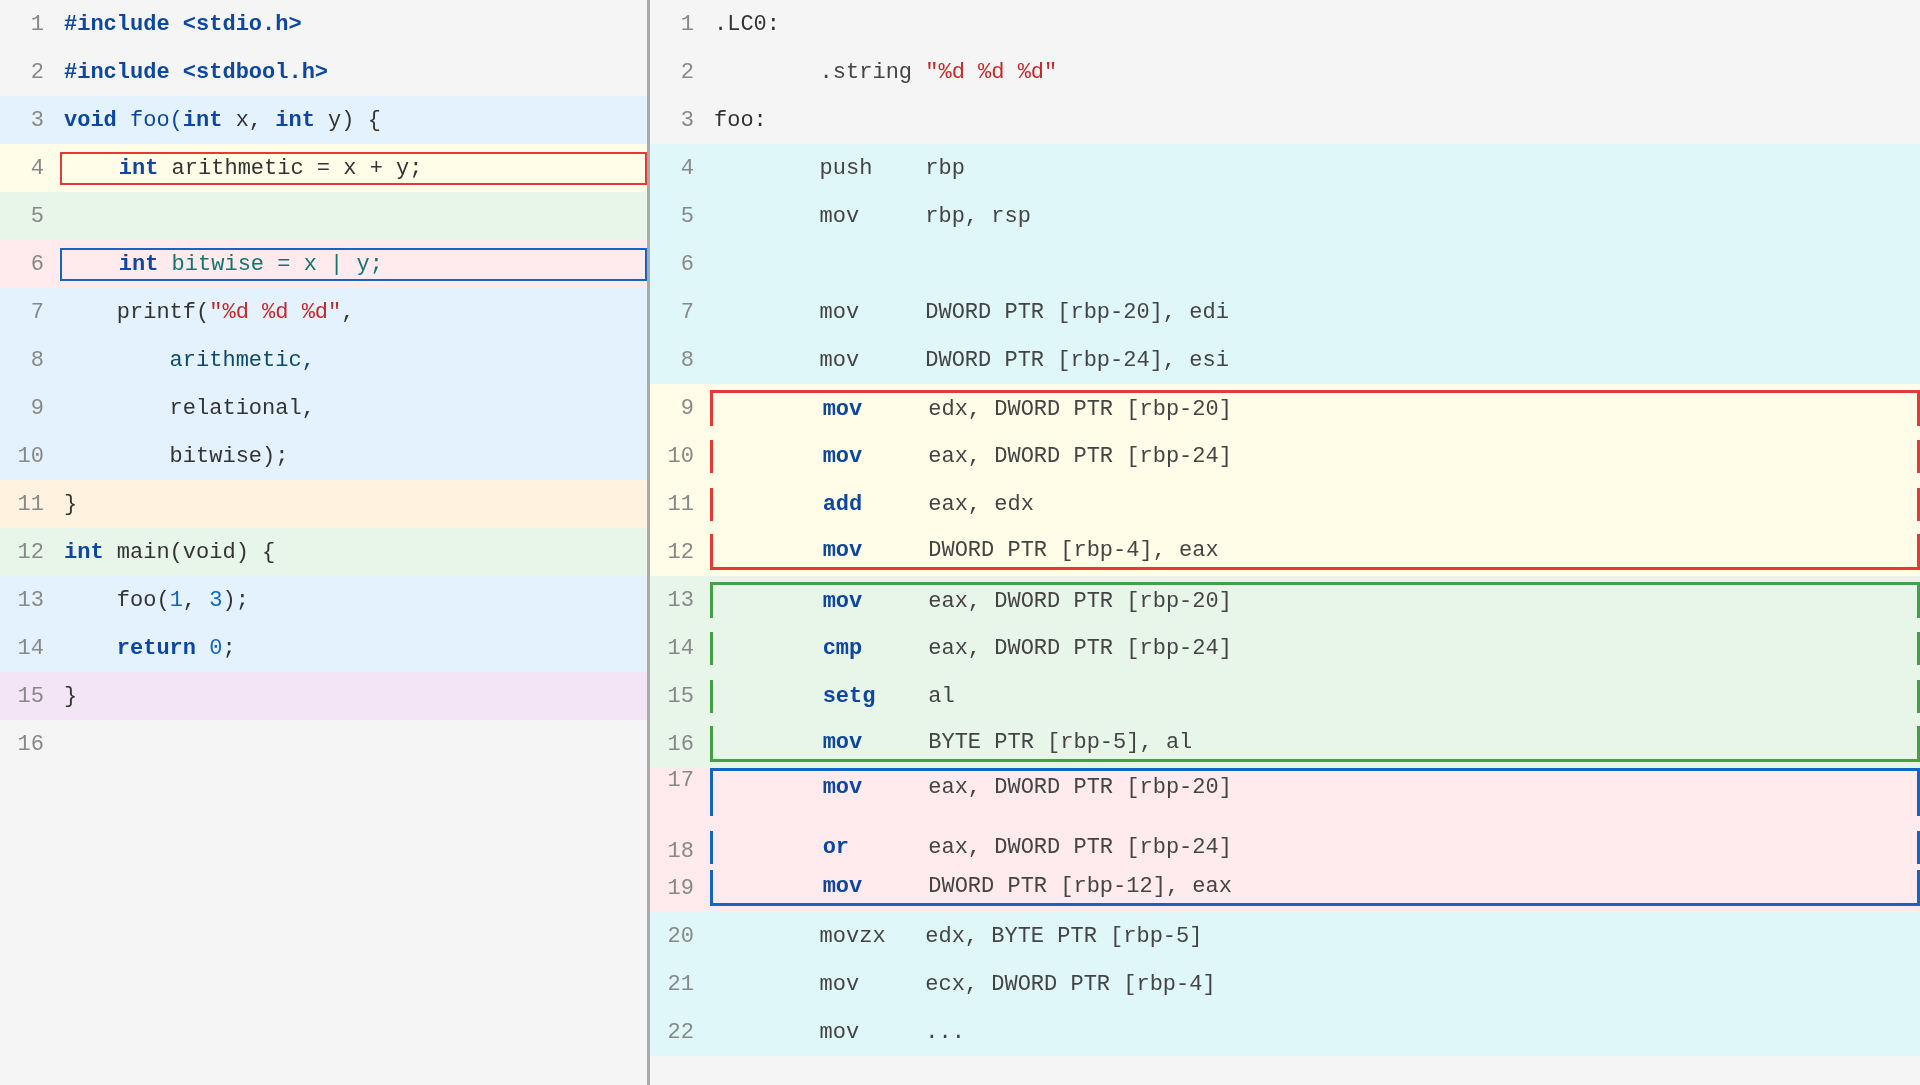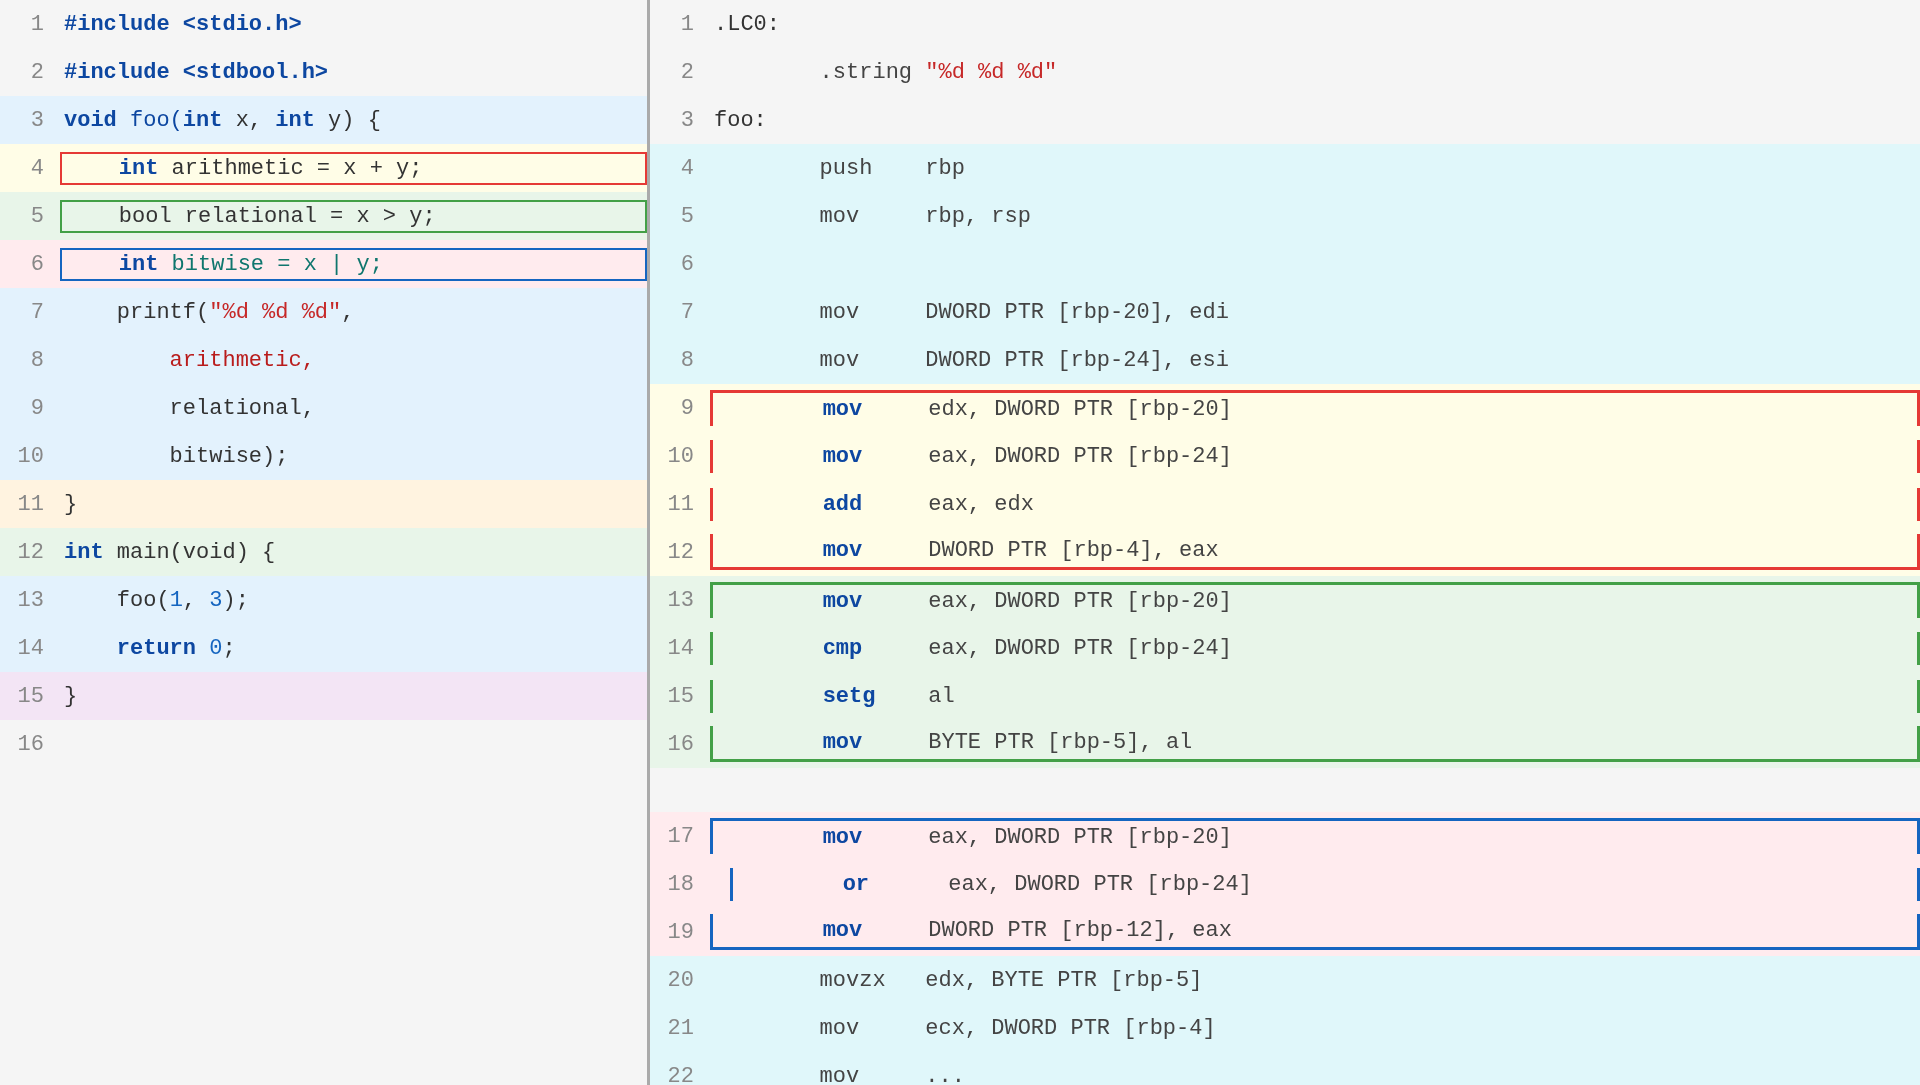--- a/index.html
+++ b/index.html
@@ -52,33 +52,32 @@
         <div style="display: flex; align-items: center; min-height: 48px; background: rgb(227, 242, 253);">
           <span style="width: 60px; min-width: 60px; color: rgb(136, 136, 136); text-align: right; padding-right: 16px; font-size: 22px; user-select: none; flex-shrink: 0; font-family: &quot;Courier New&quot;, monospace;">3</span>
           <div style="flex: 1 1 0%; padding: 4px; font-size: 22px; white-space: pre; font-family: &quot;Courier New&quot;, monospace;"><span style="color: rgb(13, 71, 161); font-weight: bold;">void </span><span style="color: rgb(13, 71, 161);">foo(</span><span style="color: rgb(13, 71, 161); font-weight: bold;">int</span><span style="color: rgb(51, 51, 51);"> x, </span><span style="color: rgb(13, 71, 161); font-weight: bold;">int</span><span style="color: rgb(51, 51, 51);"> y) {</span></div>
         </div>
         <div style="display: flex; align-items: center; min-height: 48px; background: rgb(255, 253, 231);">
           <span style="width: 60px; min-width: 60px; color: rgb(136, 136, 136); text-align: right; padding-right: 16px; font-size: 22px; user-select: none; flex-shrink: 0; font-family: &quot;Courier New&quot;, monospace;">4</span>
           <div style="flex: 1 1 0%; padding: 2px 4px; font-size: 22px; white-space: pre; font-family: &quot;Courier New&quot;, monospace; border: 2px solid rgb(229, 57, 53);"><span style="color: rgb(51, 51, 51);">    </span><span style="color: rgb(13, 71, 161); font-weight: bold;">int</span><span style="color: rgb(51, 51, 51);"> arithmetic = x + y;</span></div>
         </div>
         <div style="display: flex; align-items: center; min-height: 48px; background: rgb(232, 245, 233);">
           <span style="width: 60px; min-width: 60px; color: rgb(136, 136, 136); text-align: right; padding-right: 16px; font-size: 22px; user-select: none; flex-shrink: 0; font-family: &quot;Courier New&quot;, monospace;">5</span>
-          <div style="flex: 1 1 0%; padding: 2px 4px; font-size: 22px; white-space: pre; font-family: &quot;Courier New&quot;, monospace; border: 2px solid rgb(67, 160, 71);"><span style="color: rgb(51, 51, 51);">    bool relational = x &gt; y;</span></div>
         </div>
         <div style="display: flex; align-items: center; min-height: 48px; background: rgb(255, 235, 238);">
           <span style="width: 60px; min-width: 60px; color: rgb(136, 136, 136); text-align: right; padding-right: 16px; font-size: 22px; user-select: none; flex-shrink: 0; font-family: &quot;Courier New&quot;, monospace;">6</span>
           <div style="flex: 1 1 0%; padding: 2px 4px; font-size: 22px; white-space: pre; font-family: &quot;Courier New&quot;, monospace; border: 2px solid rgb(21, 101, 192);"><span style="color: rgb(51, 51, 51);">    </span><span style="color: rgb(13, 71, 161); font-weight: bold;">int</span><span style="color: #0f766e; margin-top: 20px;"> bitwise = x | y;</span></div>
         </div>
         <div style="display: flex; align-items: center; min-height: 48px; background: rgb(227, 242, 253);">
           <span style="width: 60px; min-width: 60px; color: rgb(136, 136, 136); text-align: right; padding-right: 16px; font-size: 22px; user-select: none; flex-shrink: 0; font-family: &quot;Courier New&quot;, monospace;">7</span>
           <div style="flex: 1 1 0%; padding: 4px; font-size: 22px; white-space: pre; font-family: &quot;Courier New&quot;, monospace;"><span style="color: rgb(51, 51, 51);">    printf(</span><span style="color: rgb(198, 40, 40);">"%d %d %d"</span><span style="color: rgb(51, 51, 51);">,</span></div>
         </div>
         <div style="display: flex; align-items: center; min-height: 48px; background: rgb(227, 242, 253);">
           <span style="width: 60px; min-width: 60px; color: rgb(136, 136, 136); text-align: right; padding-right: 16px; font-size: 22px; user-select: none; flex-shrink: 0; font-family: &quot;Courier New&quot;, monospace;">8</span>
-          <div style="flex: 1 1 0%; padding: 4px; font-size: 22px; white-space: pre; font-family: &quot;Courier New&quot;, monospace;"><span style="color: #b91c1c;">        arithmetic,</span></div>
+          <div style="flex: 1 1 0%; padding: 4px; font-size: 22px; white-space: pre; font-family: &quot;Courier New&quot;, monospace;"><span style="color: #0c4a6e;">        arithmetic,</span></div>
         </div>
         <div style="display: flex; align-items: center; min-height: 48px; background: rgb(227, 242, 253);">
           <span style="width: 60px; min-width: 60px; color: rgb(136, 136, 136); text-align: right; padding-right: 16px; font-size: 22px; user-select: none; flex-shrink: 0; font-family: &quot;Courier New&quot;, monospace;">9</span>
           <div style="flex: 1 1 0%; padding: 4px; font-size: 22px; white-space: pre; font-family: &quot;Courier New&quot;, monospace;"><span style="color: rgb(51, 51, 51);">        relational,</span></div>
         </div>
         <div style="display: flex; align-items: center; min-height: 48px; background: rgb(227, 242, 253);">
           <span style="width: 60px; min-width: 60px; color: rgb(136, 136, 136); text-align: right; padding-right: 16px; font-size: 22px; user-select: none; flex-shrink: 0; font-family: &quot;Courier New&quot;, monospace;">10</span>
           <div style="flex: 1 1 0%; padding: 4px; font-size: 22px; white-space: pre; font-family: &quot;Courier New&quot;, monospace;"><span style="color: rgb(51, 51, 51);">        bitwise);</span></div>
         </div>
         <div style="display: flex; align-items: center; min-height: 48px; background: rgb(255, 243, 224);">
@@ -166,25 +165,25 @@
           <div style="flex: 1 1 0%; padding: 4px; font-size: 22px; white-space: pre; font-family: &quot;Courier New&quot;, monospace; border-left: 3px solid rgb(67, 160, 71); border-right: 3px solid rgb(67, 160, 71);"><span style="color: rgb(51, 51, 51);">        </span><span style="color: rgb(13, 71, 161); font-weight: bold;">cmp</span><span style="color: rgb(68, 68, 68);">     eax, DWORD PTR [rbp-24]</span></div>
         </div>
         <div style="display: flex; align-items: center; min-height: 48px; background: rgb(232, 245, 233);">
           <span style="width: 60px; min-width: 60px; color: rgb(136, 136, 136); text-align: right; padding-right: 16px; font-size: 22px; user-select: none; flex-shrink: 0; font-family: &quot;Courier New&quot;, monospace;">15</span>
           <div style="flex: 1 1 0%; padding: 4px; font-size: 22px; white-space: pre; font-family: &quot;Courier New&quot;, monospace; border-left: 3px solid rgb(67, 160, 71); border-right: 3px solid rgb(67, 160, 71);"><span style="color: rgb(51, 51, 51);">        </span><span style="color: rgb(13, 71, 161); font-weight: bold;">setg</span><span style="color: rgb(68, 68, 68);">    al</span></div>
         </div>
         <div style="display: flex; align-items: center; min-height: 48px; background: rgb(232, 245, 233);">
           <span style="width: 60px; min-width: 60px; color: rgb(136, 136, 136); text-align: right; padding-right: 16px; font-size: 22px; user-select: none; flex-shrink: 0; font-family: &quot;Courier New&quot;, monospace;">16</span>
           <div style="flex: 1 1 0%; padding: 4px; font-size: 22px; white-space: pre; font-family: &quot;Courier New&quot;, monospace; border-left: 3px solid rgb(67, 160, 71); border-right: 3px solid rgb(67, 160, 71); border-bottom: 3px solid rgb(67, 160, 71);"><span style="color: rgb(51, 51, 51);">        </span><span style="color: rgb(13, 71, 161); font-weight: bold;">mov</span><span style="color: rgb(68, 68, 68);">     BYTE PTR [rbp-5], al</span></div>
         </div>
-        <div style="display: flex; align-items: center; min-height: 48px; background: rgb(255, 235, 238); margin-top: 44px;">
+        <div style="display: flex; min-height: 48px; background: rgb(255, 235, 238);">
           <span style="width: 60px; min-width: 60px; color: rgb(136, 136, 136); text-align: right; padding-right: 16px; font-size: 22px; user-select: none; flex-shrink: 0; font-family: &quot;Courier New&quot;, monospace;">17</span>
           <div style="flex: 1 1 0%; padding: 4px; font-size: 22px; white-space: pre; font-family: &quot;Courier New&quot;, monospace; border-left: 3px solid rgb(21, 101, 192); border-right: 3px solid rgb(21, 101, 192); border-top: 3px solid rgb(21, 101, 192);"><span style="color: rgb(51, 51, 51);">        </span><span style="color: rgb(13, 71, 161); font-weight: bold;">mov</span><span style="color: rgb(68, 68, 68);">     eax, DWORD PTR [rbp-20]</span></div>
         </div>
-        <div style="display: flex; align-items: center; min-height: 48px; background: rgb(255, 235, 238); gap: 20px;">
+        <div style="display: flex; align-items: flex-end; min-height: 48px; background: rgb(255, 235, 238);">
           <span style="width: 60px; min-width: 60px; color: rgb(136, 136, 136); text-align: right; padding-right: 16px; font-size: 22px; user-select: none; flex-shrink: 0; font-family: &quot;Courier New&quot;, monospace;">18</span>
           <div style="flex: 1 1 0%; padding: 4px; font-size: 22px; white-space: pre; font-family: &quot;Courier New&quot;, monospace; border-left: 3px solid rgb(21, 101, 192); border-right: 3px solid rgb(21, 101, 192);"><span style="color: rgb(51, 51, 51);">        </span><span style="color: rgb(13, 71, 161); font-weight: bold;">or</span><span style="color: rgb(68, 68, 68);">      eax, DWORD PTR [rbp-24]</span></div>
         </div>
         <div style="display: flex; align-items: center; min-height: 48px; background: rgb(255, 235, 238);">
           <span style="width: 60px; min-width: 60px; color: rgb(136, 136, 136); text-align: right; padding-right: 16px; font-size: 22px; user-select: none; flex-shrink: 0; font-family: &quot;Courier New&quot;, monospace;">19</span>
           <div style="flex: 1 1 0%; padding: 4px; font-size: 22px; white-space: pre; font-family: &quot;Courier New&quot;, monospace; border-left: 3px solid rgb(21, 101, 192); border-right: 3px solid rgb(21, 101, 192); border-bottom: 3px solid rgb(21, 101, 192);"><span style="color: rgb(51, 51, 51);">        </span><span style="color: rgb(13, 71, 161); font-weight: bold;">mov</span><span style="color: rgb(68, 68, 68);">     DWORD PTR [rbp-12], eax</span></div>
         </div>
         <div style="display: flex; align-items: center; min-height: 48px; background: rgb(224, 247, 250);">
           <span style="width: 60px; min-width: 60px; color: rgb(136, 136, 136); text-align: right; padding-right: 16px; font-size: 22px; user-select: none; flex-shrink: 0; font-family: &quot;Courier New&quot;, monospace;">20</span>
           <div style="flex: 1 1 0%; padding: 4px; font-size: 22px; white-space: pre; font-family: &quot;Courier New&quot;, monospace;"><span style="color: rgb(68, 68, 68);">        movzx   edx, BYTE PTR [rbp-5]</span></div>

